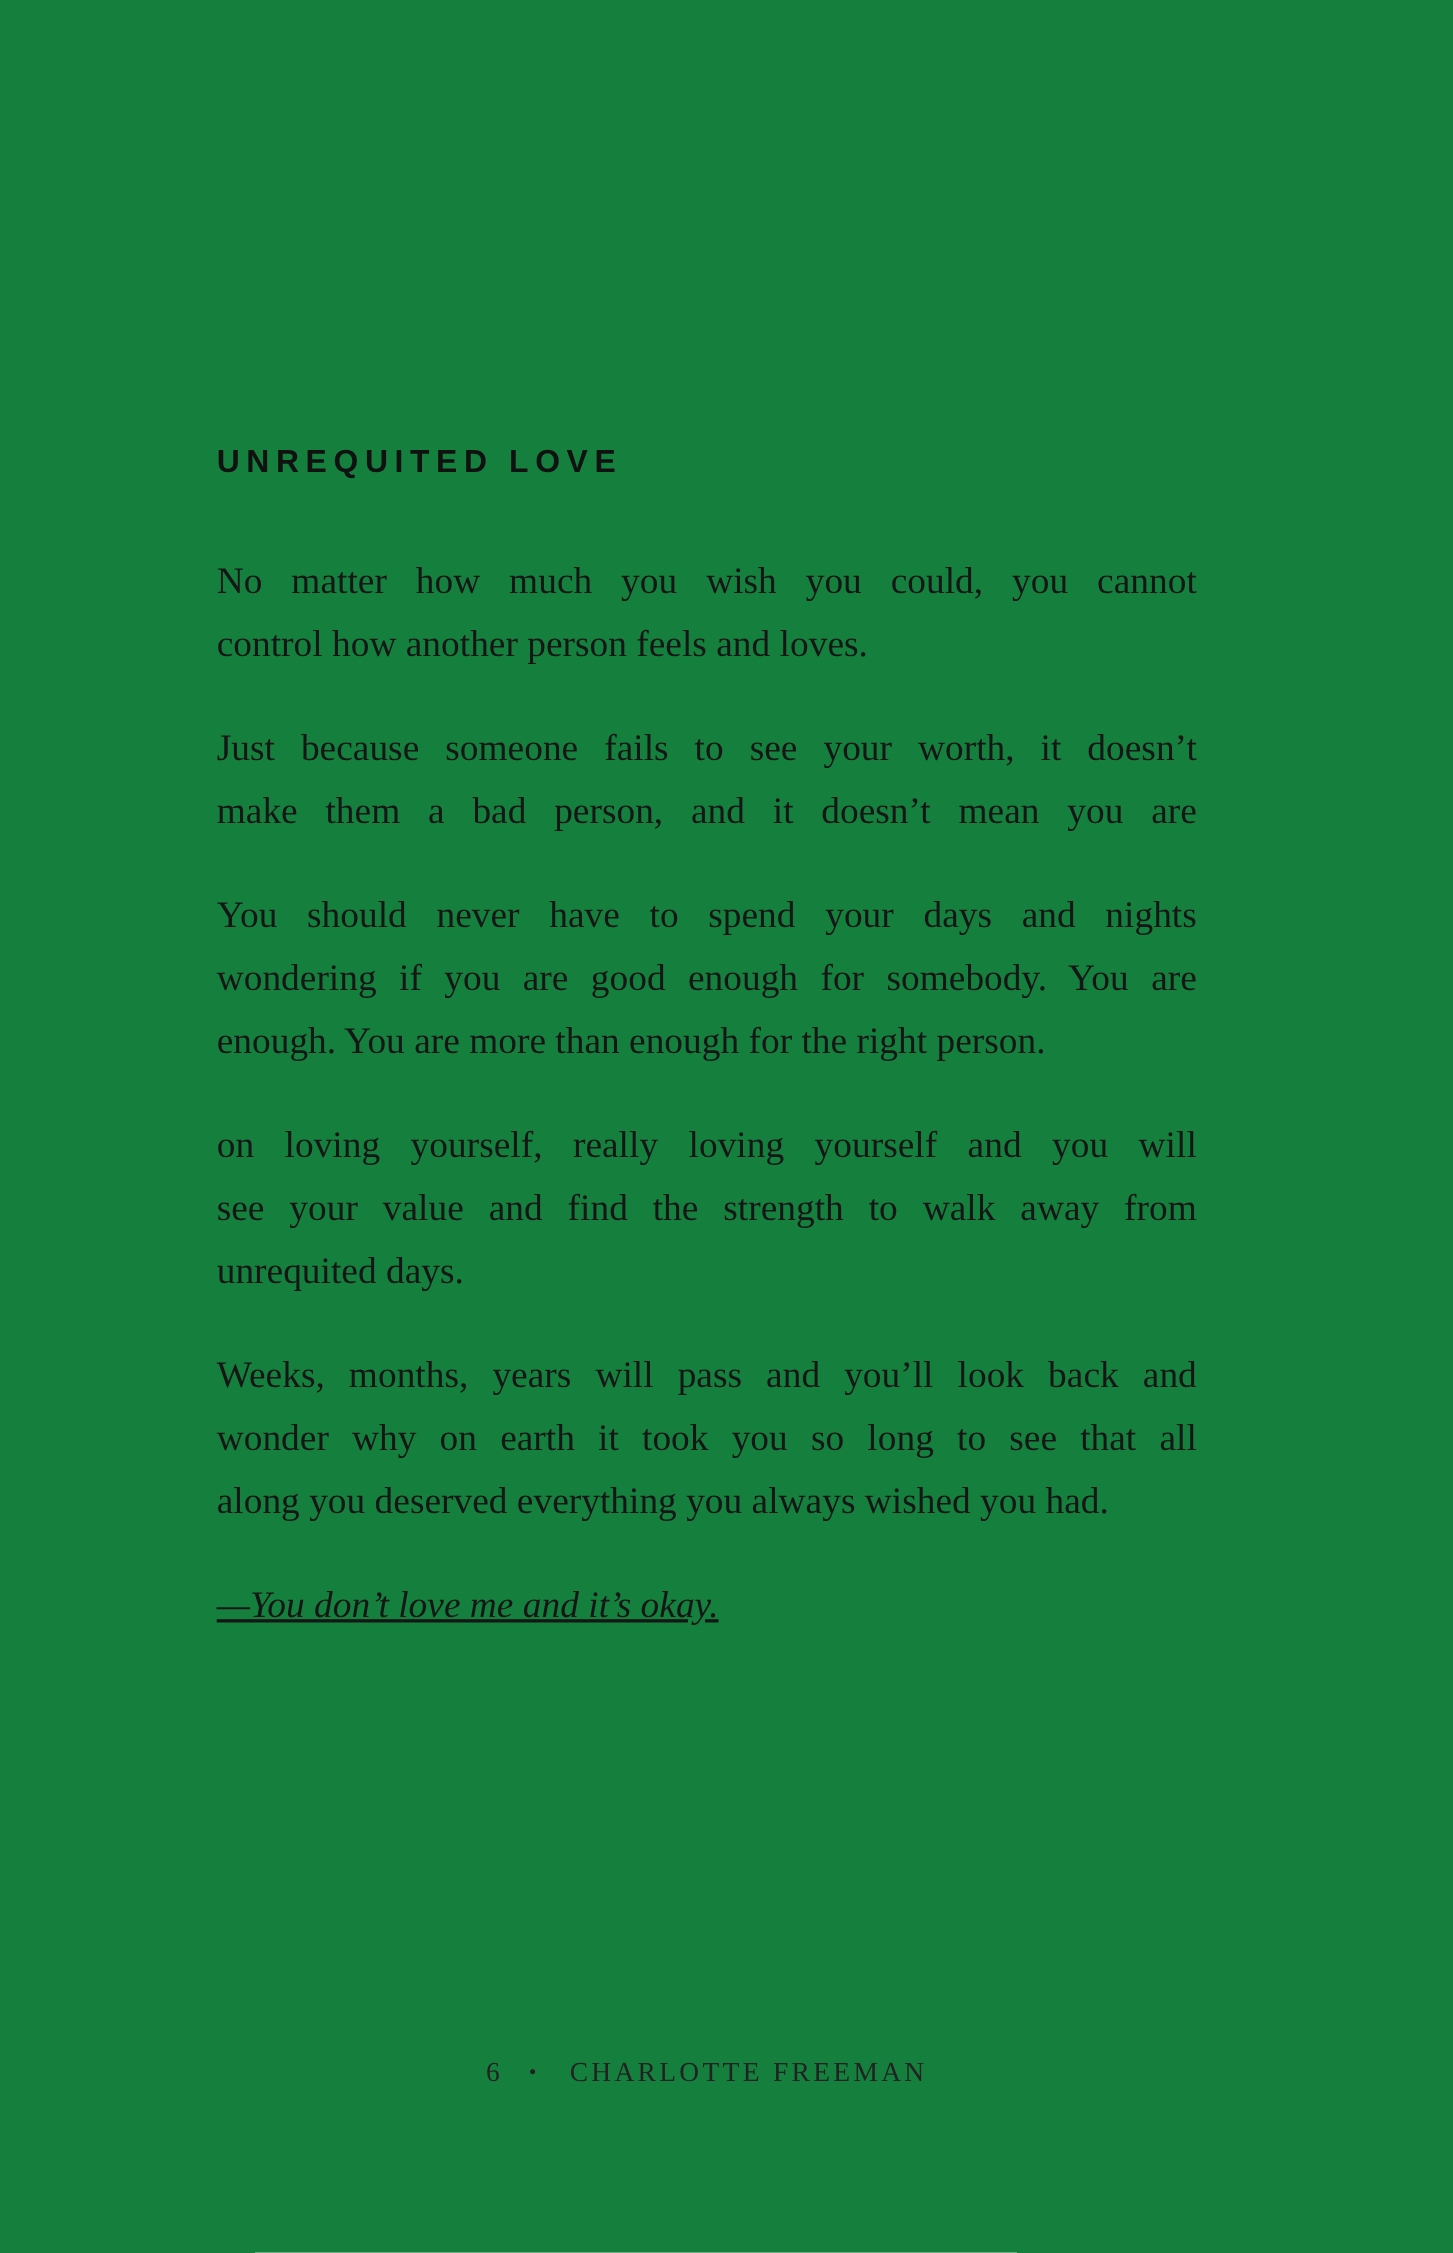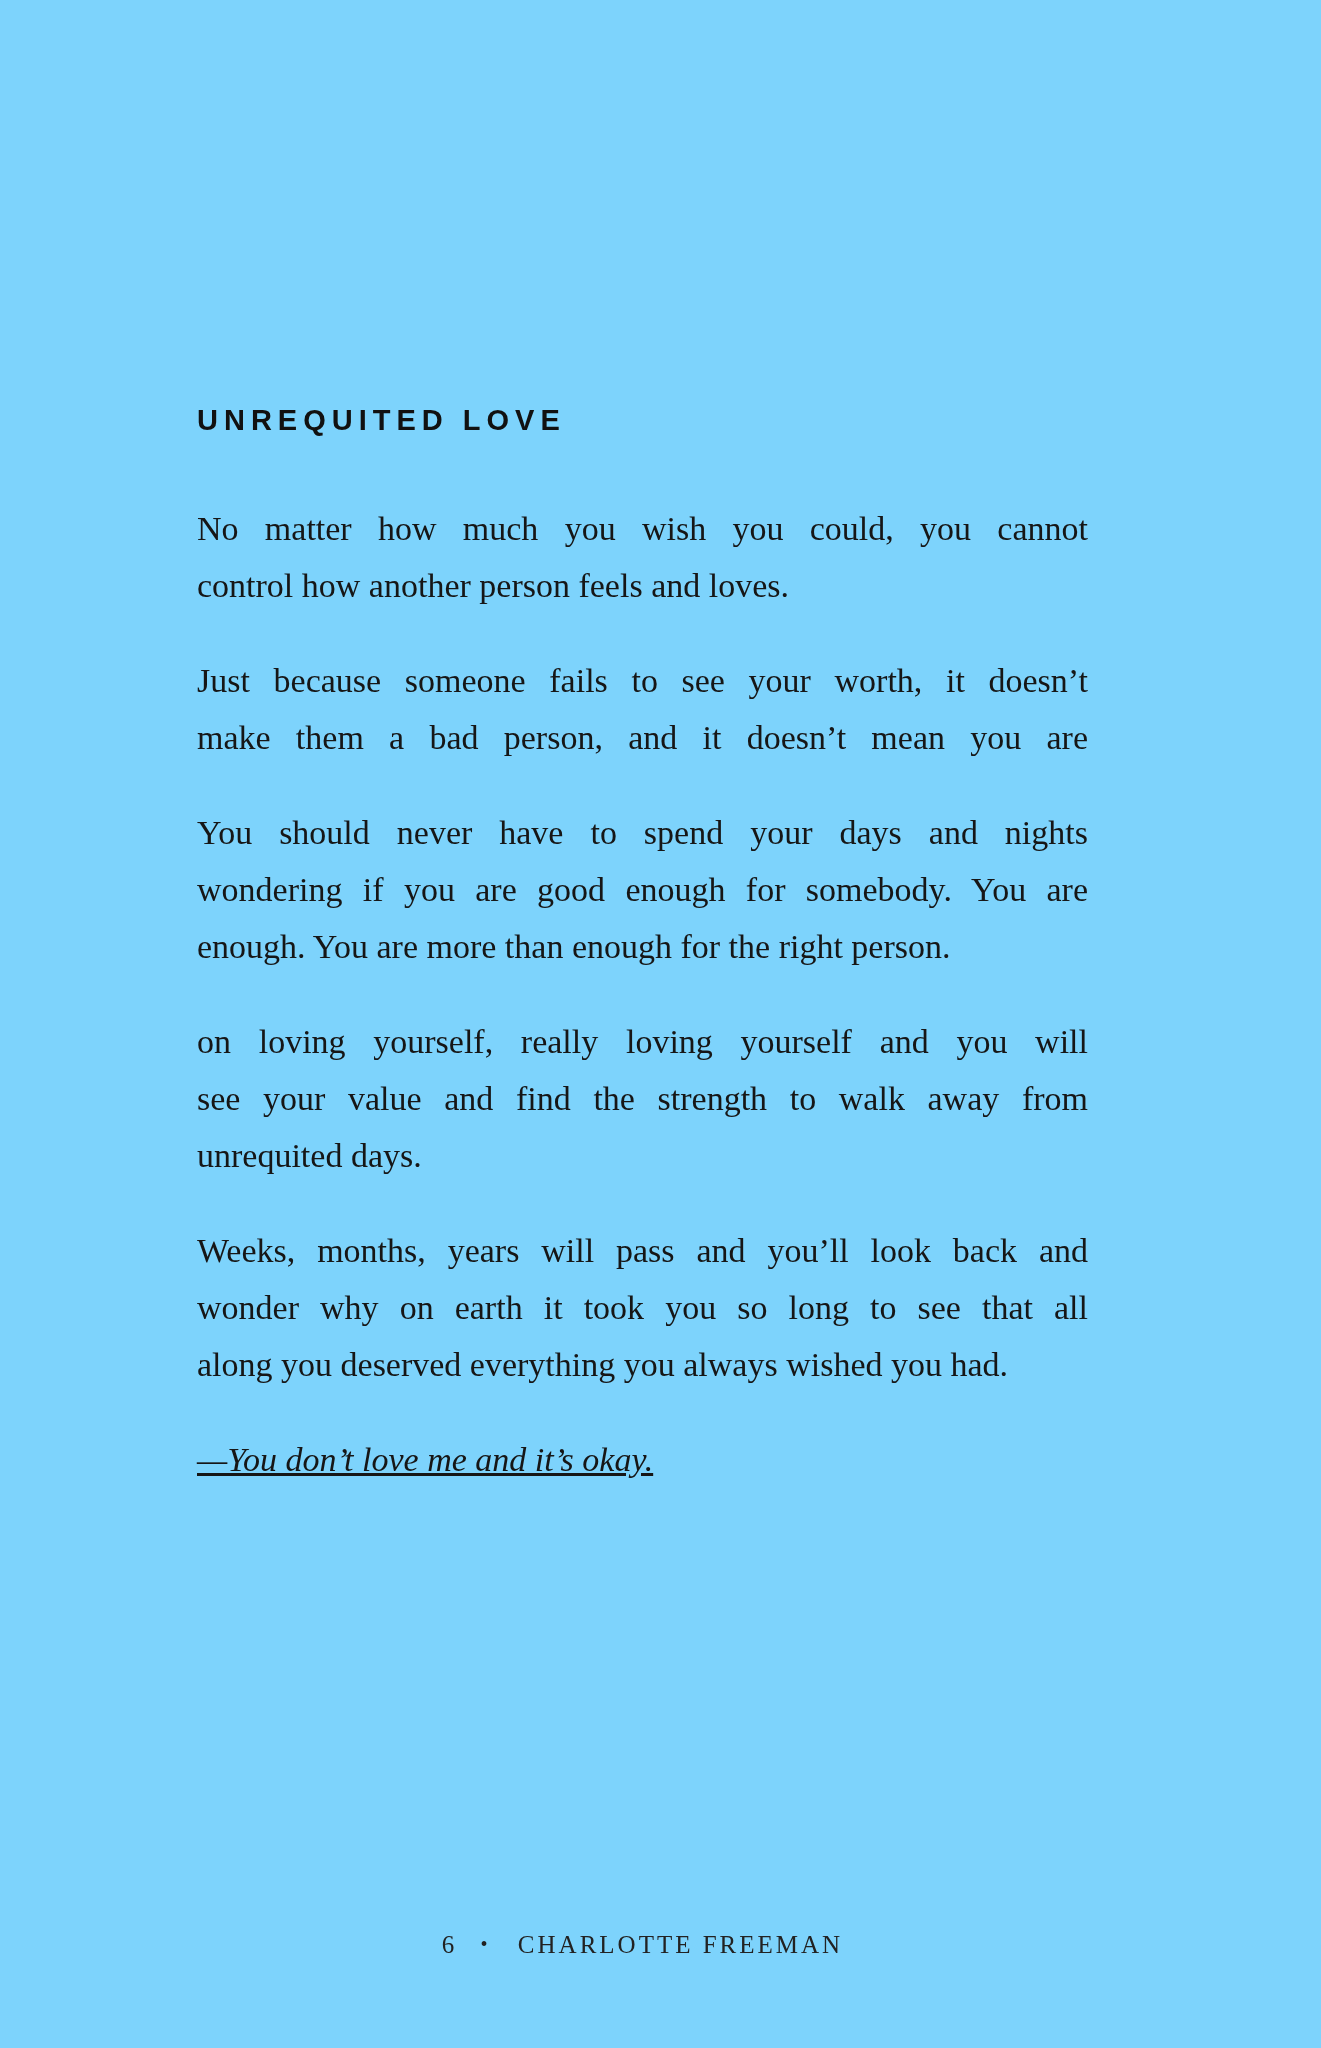--- a/index.html
+++ b/index.html
@@ -4,21 +4,21 @@
 <style>
   html, body {
     margin: 0;
     padding: 0;
     background: #ffffff;
   }
   .page {
     position: relative;
     width: 1321px;
     height: 2048px;
-    background: #7dd3fc;
+    background: #15803d;
     font-family: "Liberation Serif", serif;
     color: #161616;
     overflow: hidden;
   }
   .content {
     position: absolute;
     left: 197px;
     top: 402px;
     width: 891px;
   }
@@ -49,21 +49,21 @@
   .signature {
     margin: 0;
     font-style: italic;
     font-size: 34px;
     line-height: 57px;
     text-decoration: underline;
   }
   .page-footer {
     position: absolute;
     left: 197px;
-    top: 1928px;
+    top: 1868px;
     width: 891px;
     text-align: center;
     font-size: 25px;
     line-height: 32px;
     letter-spacing: 3px;
     color: #222222;
   }
   .page-footer .page-number { margin-right: 14px; }
   .page-footer .footer-dot  { margin-right: 18px; font-size: 20px; vertical-align: 2px; }
 </style>

